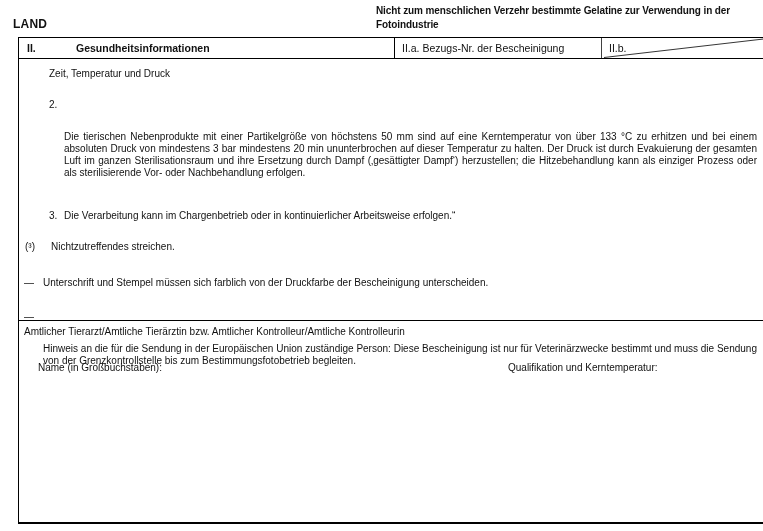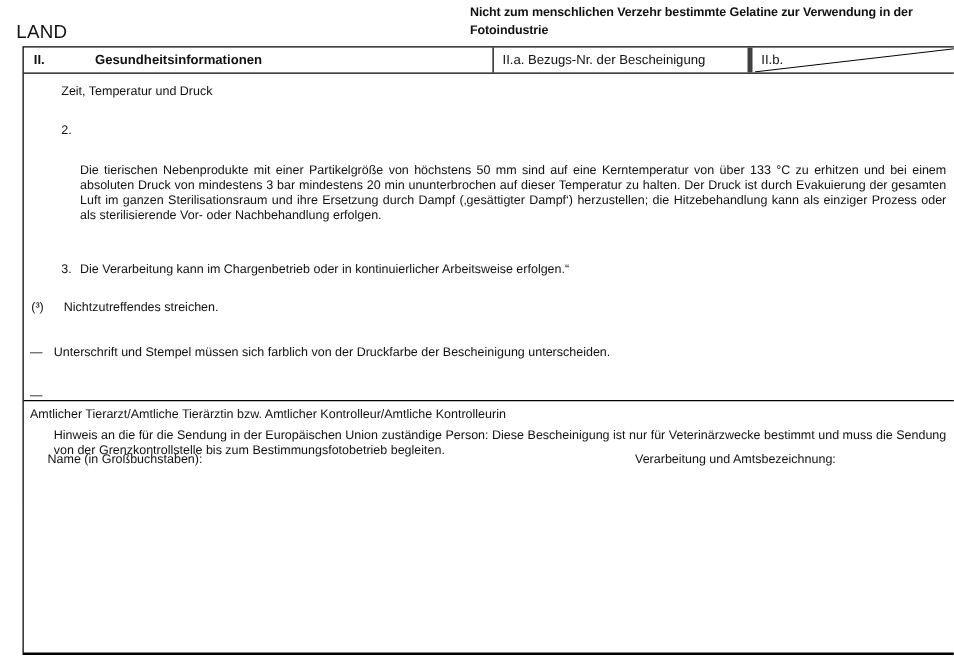--- a/index.html
+++ b/index.html
@@ -9,21 +9,21 @@
     font-family: "Liberation Sans", sans-serif;
     color: #111111;
     position: relative;
     overflow: hidden;
   }
   .page { position: relative; width: 763px; height: 531px; }
 
   
   .land {
     position: absolute; left: 13px; top: 17px;
-    font-size: 15px; font-weight: normal; letter-spacing: 0.2px;
+    font-size: 12px; font-weight: bold; letter-spacing: 0.2px;
   }
   .doc-title {
     position: absolute; left: 376px; top: 4px; width: 400px;
     font-size: 10px; font-weight: bold; line-height: 14px; letter-spacing: -0.1px;
   }
 
   
   .form-table {
     position: absolute; left: 18px; top: 37px;
     width: 748px; height: 487px;
@@ -33,21 +33,21 @@
   }
 
   .header-row {
     display: flex; height: 21px;
     border-bottom: 1px solid #000;
     font-size: 10.5px;
   }
   .header-row .cell { display: flex; align-items: center; }
   .c1 { width: 376px; border-right: 1px solid #000; font-weight: bold; }
   .c1 .num { margin-left: 8px; width: 49px; }
-  .c2 { width: 207px; border-right: 4px solid #404040; padding-left: 7px; }
+  .c2 { width: 207px; border-right: 1px solid #404040; padding-left: 7px; }
   .c3 { flex: 1; position: relative; padding-left: 7px; }
   .c3 .diag { position: absolute; left: 0; top: 0; width: 100%; height: 100%; }
 
   
   .body-section {
     height: 262px;
     border-bottom: 1px solid #000;
     padding-top: 9px;
     font-size: 10px; line-height: 12px;
   }
@@ -123,20 +123,20 @@
         <span class="dash">—</span>
         <div class="itext just">Hinweis an die für die Sendung in der Europäischen Union zuständige Person: Diese Bescheinigung ist nur für Veterinärzwecke bestimmt und muss die Sendung von der Grenzkontrollstelle bis zum Bestimmungsfotobetrieb begleiten.</div>
       </div>
     </div>
 
     <div class="sig-section">
       <div class="sig-heading">Amtlicher Tierarzt/Amtliche Tierärztin bzw. Amtlicher Kontrolleur/Amtliche Kontrolleurin</div>
 
       <div class="sig-row">
         <div class="left">Name (in Großbuchstaben):</div>
-        <div class="right">Verarbeitung und Amtsbezeichnung:</div>
+        <div class="right">Qualifikation und Kerntemperatur:</div>
       </div>
 
 
     </div>
 
   </div>
 </div>
 
 </body></html>

